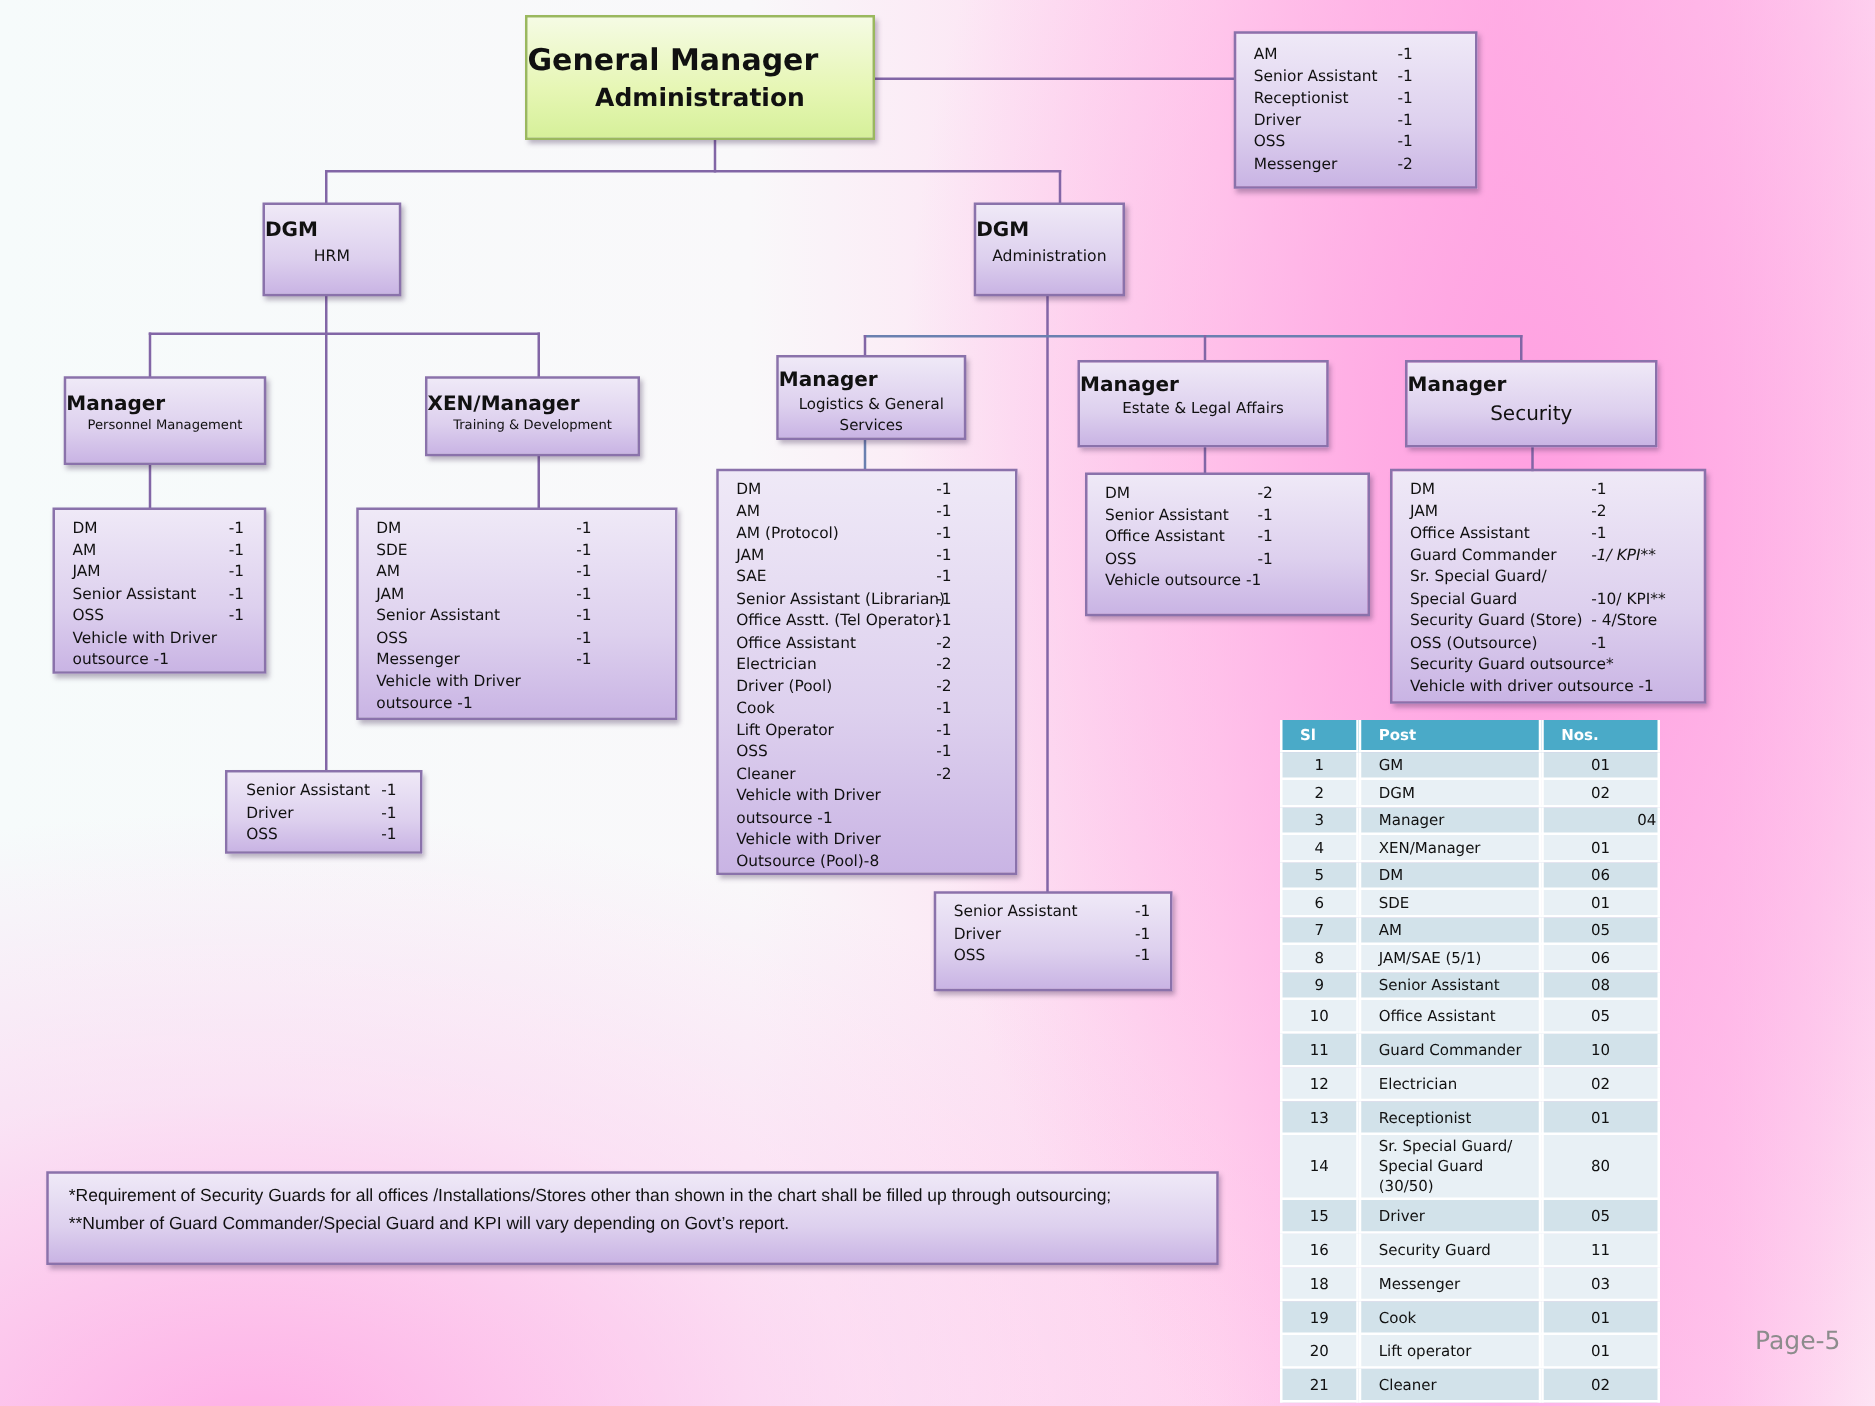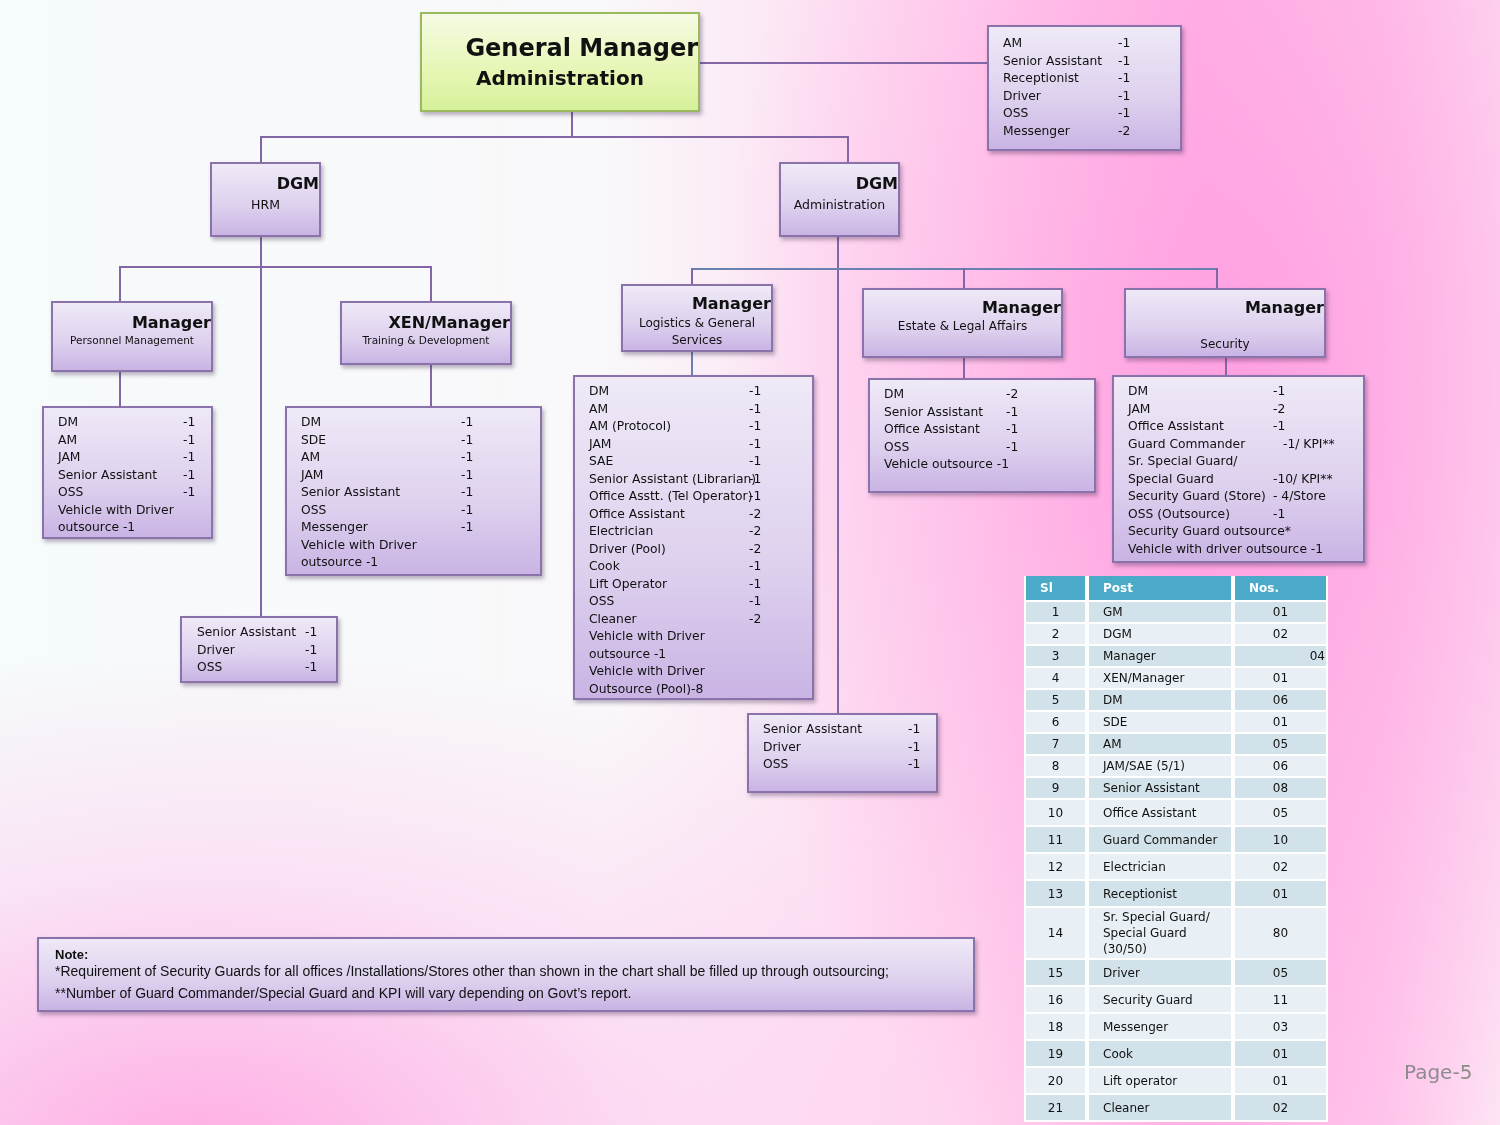--- a/index.html
+++ b/index.html
@@ -7,21 +7,21 @@
     font-family:"Liberation Sans",sans-serif;
     background:
       radial-gradient(ellipse 520px 900px at 1240px 380px, rgba(255,160,225,0.95), rgba(255,170,228,0.6) 45%, rgba(255,190,235,0) 100%),
       radial-gradient(ellipse 900px 500px at 200px 1150px, rgba(255,170,228,0.95), rgba(255,190,235,0.4) 55%, rgba(255,220,245,0) 100%),
       linear-gradient(90deg,#f6fbfb 0%,#f9f8fa 40%,#ffd6ef 65%,#ffb0e4 80%,#ffc7ec 92%,#fde6f4 100%);
   }
   .box{position:absolute;box-sizing:border-box;border:2px solid #8a72ab;
     background:linear-gradient(180deg,#efe9f7 0%,#ddd0ee 60%,#c9b4e4 100%);
     box-shadow:2px 3px 4px rgba(60,40,80,0.35);font-family:"DejaVu Sans",sans-serif;color:#111;}
   .gm{background:linear-gradient(180deg,#f5fbe4 0%,#e6f6b4 60%,#d6f09a 100%);border-color:#9ab85e;}
-  .title{text-align:right;font-weight:bold;}
+  .title{text-align:left;font-weight:bold;}
   .sub{text-align:center;}
   .line{position:absolute;background:#8266a6;}
   .list{position:absolute;box-sizing:border-box;font-size:12.3px;line-height:17.5px;padding:6px 0 0 14px;}
   .row{position:relative;white-space:nowrap;height:17.5px;}
   .row .v{position:absolute;top:0;}
   table.sum{position:absolute;left:1024px;top:576px;width:304px;border-collapse:separate;border-spacing:0 0;
     font-family:"DejaVu Sans",sans-serif;font-size:12px;color:#111;}
   table.sum th{background:#4aaac8;color:#fff;font-weight:bold;text-align:left;height:22px;border:2px solid #fff;border-top:0;}
   table.sum td{border:2px solid #fff;border-top:0;}
   table.sum tr.odd td{background:#d2e2ea;}
@@ -150,27 +150,27 @@
 <div class="box list" style="left:868px;top:378px;width:228px;height:115px;" id="estate-staff">
     <div class="row"><span>DM</span><span class="v" style="left: 122px;">-2</span></div>
     <div class="row"><span>Senior Assistant</span><span class="v" style="left: 122px;">-1</span></div>
     <div class="row"><span>Office Assistant</span><span class="v" style="left: 122px;">-1</span></div>
     <div class="row"><span>OSS</span><span class="v" style="left: 122px;">-1</span></div>
     <div class="row"><span>Vehicle outsource -1</span></div>
   </div>
 
 <div class="box" style="left:1124px;top:288px;width:202px;height:70px;">
   <div class="title" style="font-size:16px;margin-top:8px;">Manager</div>
-  <div class="sub" style="font-size:12px;margin-top:20px;">Security</div>
+  <div class="sub" style="font-size:16px;margin-top:4px;">Security</div>
 </div>
 <div class="box list" style="left:1112px;top:375px;width:253px;height:188px;" id="security-staff">
     <div class="row"><span>DM</span><span class="v" style="left: 145px;">-1</span></div>
     <div class="row"><span>JAM</span><span class="v" style="left: 145px;">-2</span></div>
     <div class="row"><span>Office Assistant</span><span class="v" style="left: 145px;">-1</span></div>
-    <div class="row"><span>Guard Commander</span><span class="v" style="left: 155px;">-1/ KPI**</span></div>
+    <div class="row"><span>Guard Commander</span><span class="v" style="left: 145px; font-style: italic;">-1/ KPI**</span></div>
     <div class="row"><span>Sr. Special Guard/</span></div>
     <div class="row"><span>Special Guard</span><span class="v" style="left: 145px;">-10/ KPI**</span></div>
     <div class="row"><span>Security Guard (Store)</span><span class="v" style="left: 145px;">- 4/Store</span></div>
     <div class="row"><span>OSS (Outsource)</span><span class="v" style="left: 145px;">-1</span></div>
     <div class="row"><span>Security Guard outsource*</span></div>
     <div class="row"><span>Vehicle with driver outsource -1</span></div>
   </div>
 
 <table class="sum">
   <thead>
@@ -279,18 +279,17 @@
       </tr>
       <tr class="odd">
         <td style="height: 23px; text-align: center;">21</td>
         <td style="height: 23px; padding-left: 14px; white-space: pre-line; line-height: 16px;">Cleaner</td>
         <td style="height: 23px; text-align: center;">02</td>
       </tr>
     </tbody>
 </table>
 
 <div class="box note">
-  <div style="font-weight:bold;font-size:13px;">Note:</div>
   <div style="margin-top:1px;">*Requirement of Security Guards for all  offices /Installations/Stores other than shown in the chart shall be filled up through outsourcing;</div>
   <div style="margin-top:6px;">**Number of Guard Commander/Special Guard and KPI will vary depending on Govt’s report.</div>
 </div>
 
 <div class="page">Page-5</div>
 
 </body></html>

